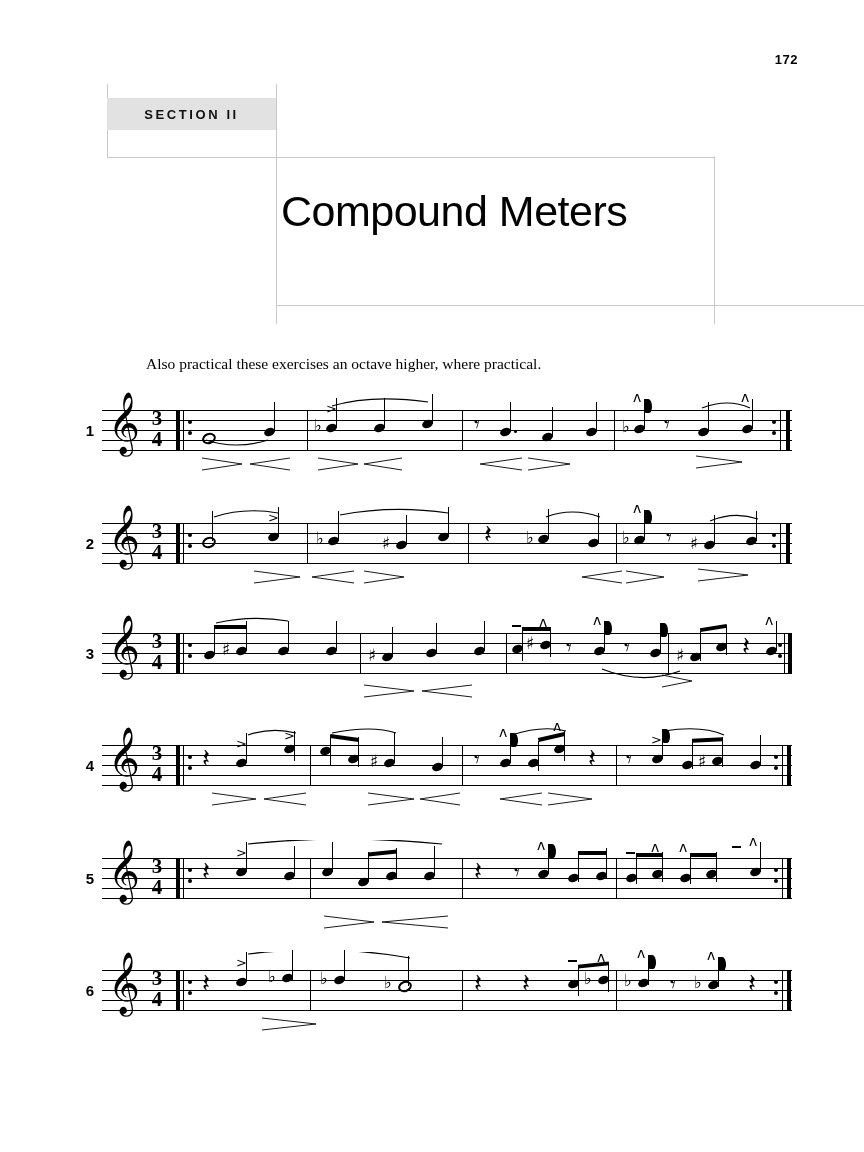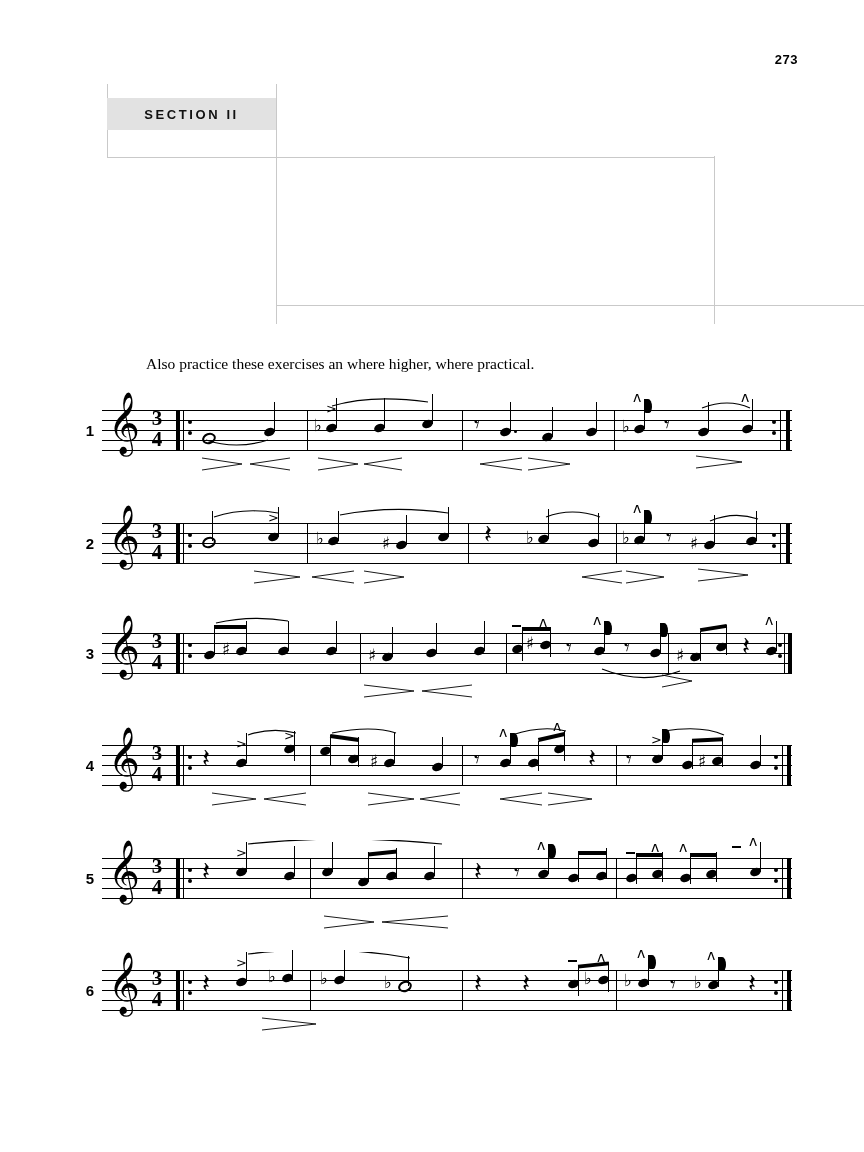--- a/index.html
+++ b/index.html
@@ -269,36 +269,37 @@
     left: 0;
     top: 0;
     width: 690px;
     height: 96px;
     pointer-events: none;
   }
 </style>
 </head>
 <body>
 
-<div class="page-number">273</div>
+<div class="page-number">172</div>
 
 <div class="rule v" style="left:107px; top:84px; height:74px;"></div>
 <div class="rule v" style="left:276px; top:84px; height:240px;"></div>
 <div class="rule v" style="left:714px; top:156px; height:168px;"></div>
 <div class="rule h" style="left:107px; top:157px; width:607px;"></div>
 <div class="rule h" style="left:276px; top:305px; width:588px;"></div>
 
 <div class="section-banner">
   <span>SECTION II</span>
 </div>
 
 <div class="title-block">
+  <div class="title-line">Compound Meters</div>
 </div>
 
-<div class="instruction">Also practice these exercises an where higher, where practical.</div>
+<div class="instruction">Also practical these exercises an octave higher, where practical.</div>
 
 <div class="system" style="top:392px;">
   <div class="sys-number">1</div>
   <div class="staff-wrap">
     <div class="staff">
       <div class="line l0"></div>
         <div class="line l1"></div>
         <div class="line l2"></div>
         <div class="line l3"></div>
         <div class="line l4"></div>

